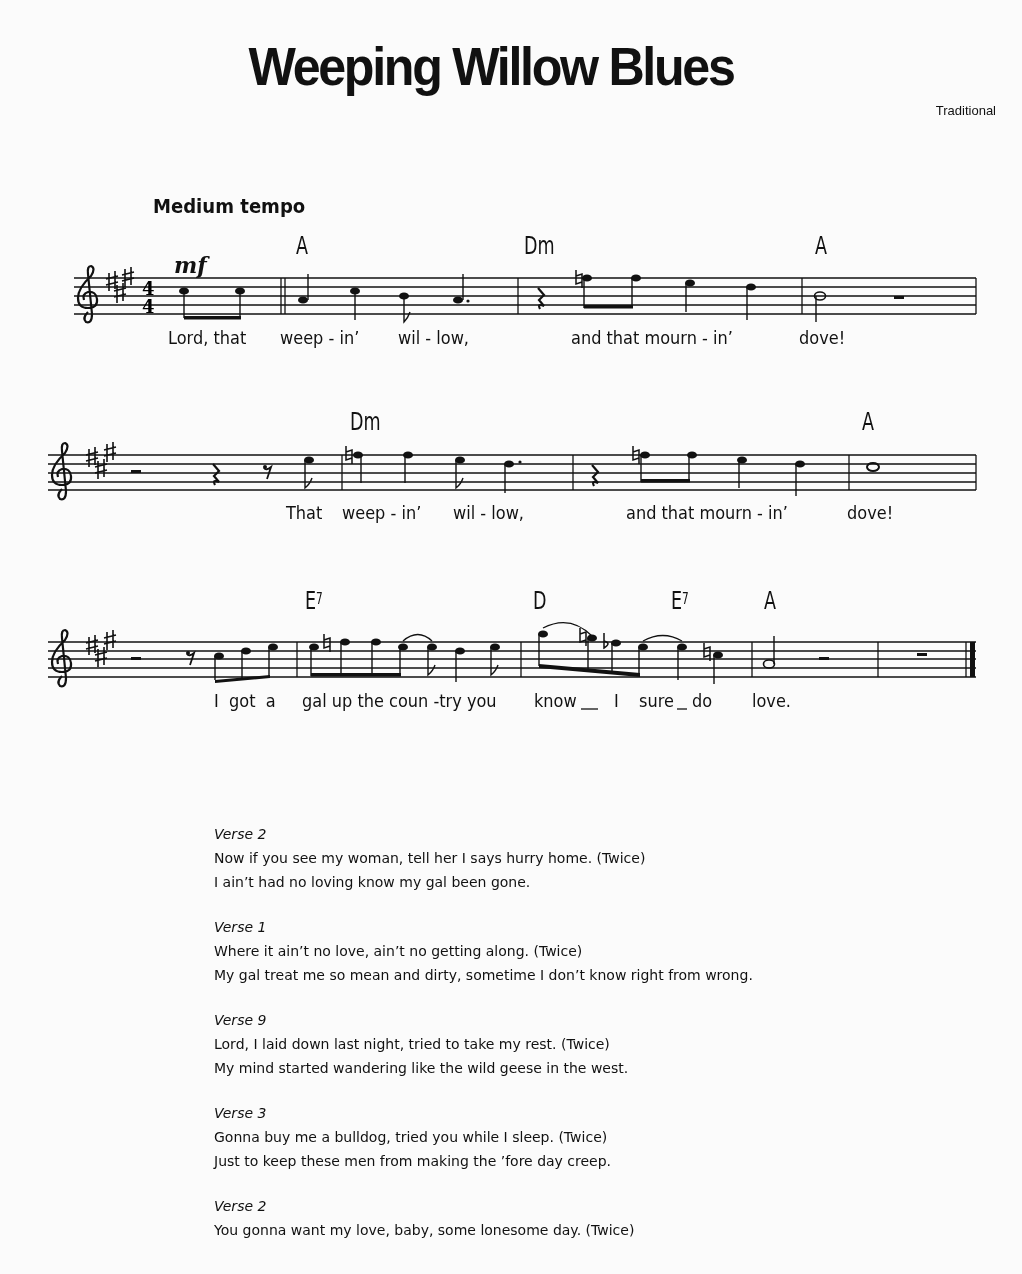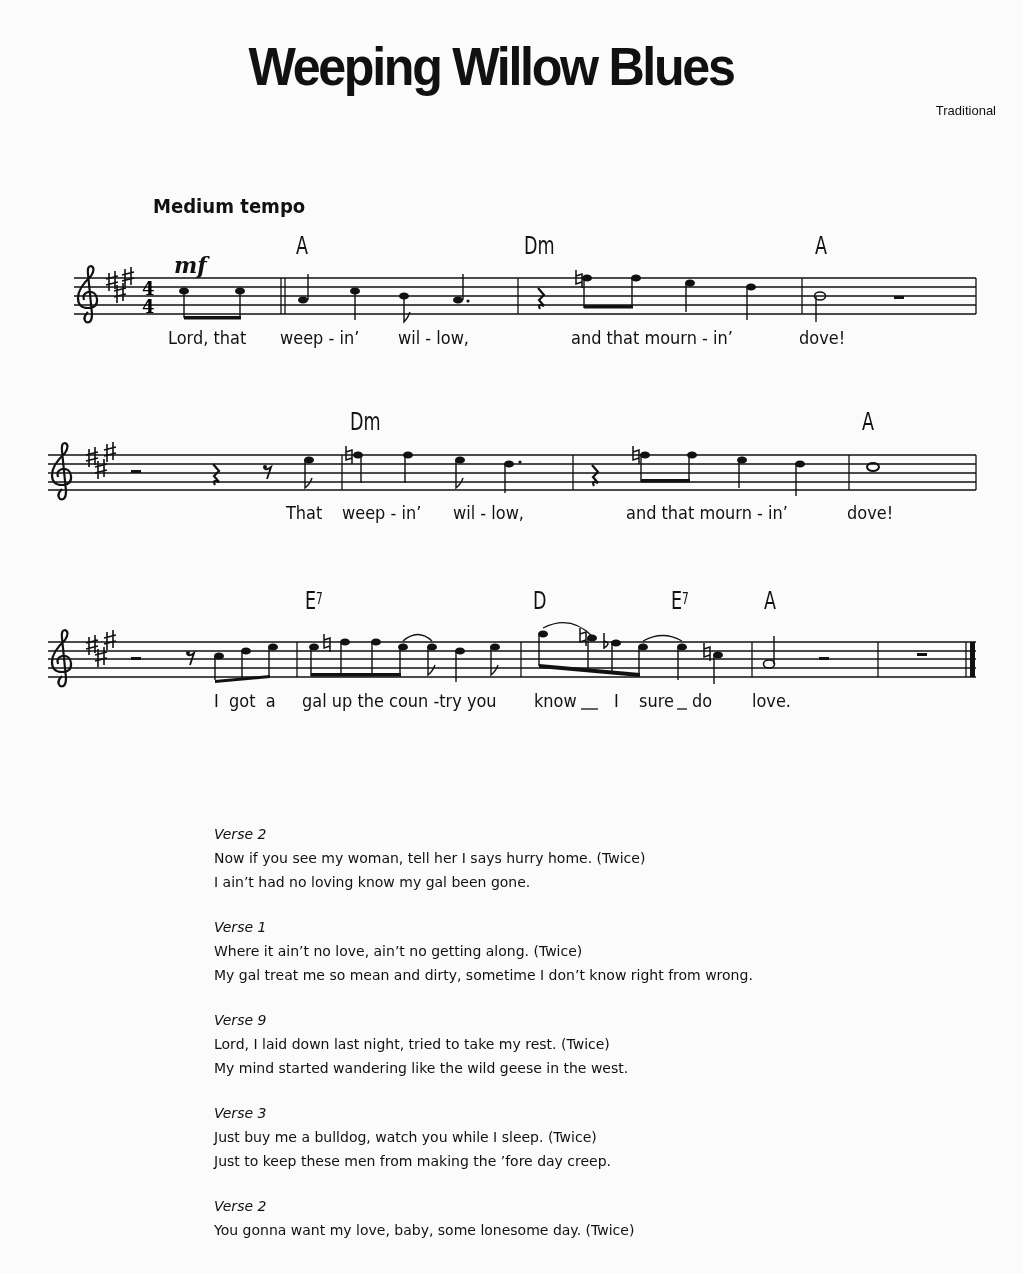--- a/index.html
+++ b/index.html
@@ -260,20 +260,20 @@
     <div class="verse-line"><span>Where it ain’t no love, ain’t no getting along. </span><span class="twice">(Twice)</span></div>
     <div class="verse-line"><span>My gal treat me so mean and dirty, sometime I don’t know right from wrong.</span></div>
   </div>
   <div class="verse">
     <div class="verse-label">Verse 9</div>
     <div class="verse-line"><span>Lord, I laid down last night, tried to take my rest. </span><span class="twice">(Twice)</span></div>
     <div class="verse-line"><span>My mind started wandering like the wild geese in the west.</span></div>
   </div>
   <div class="verse">
     <div class="verse-label">Verse 3</div>
-    <div class="verse-line"><span>Just buy me a bulldog, watch you while I sleep. </span><span class="twice">(Twice)</span></div>
+    <div class="verse-line"><span>Gonna buy me a bulldog, tried you while I sleep. </span><span class="twice">(Twice)</span></div>
     <div class="verse-line"><span>Just to keep these men from making the ’fore day creep.</span></div>
   </div>
   <div class="verse">
     <div class="verse-label">Verse 2</div>
     <div class="verse-line"><span>You gonna want my love, baby, some lonesome day. </span><span class="twice">(Twice)</span></div>
   </div>
 </div>
 
 </body></html>

